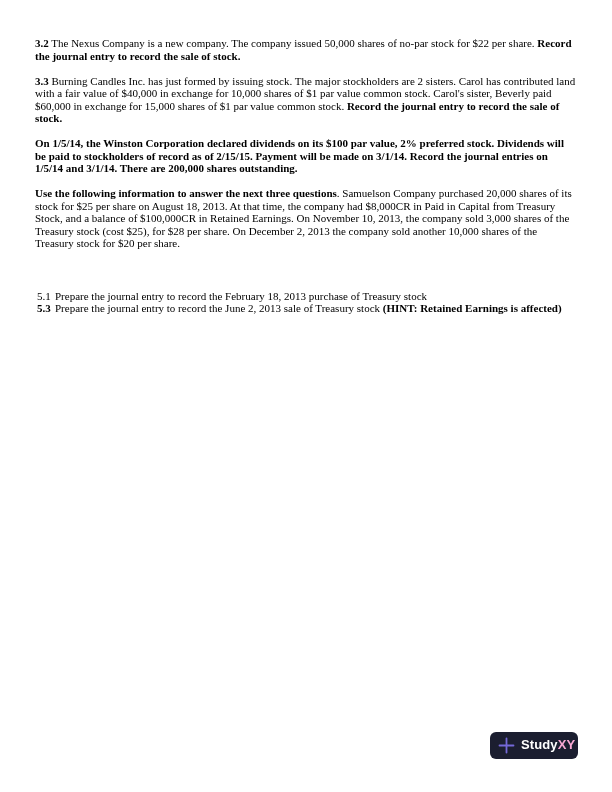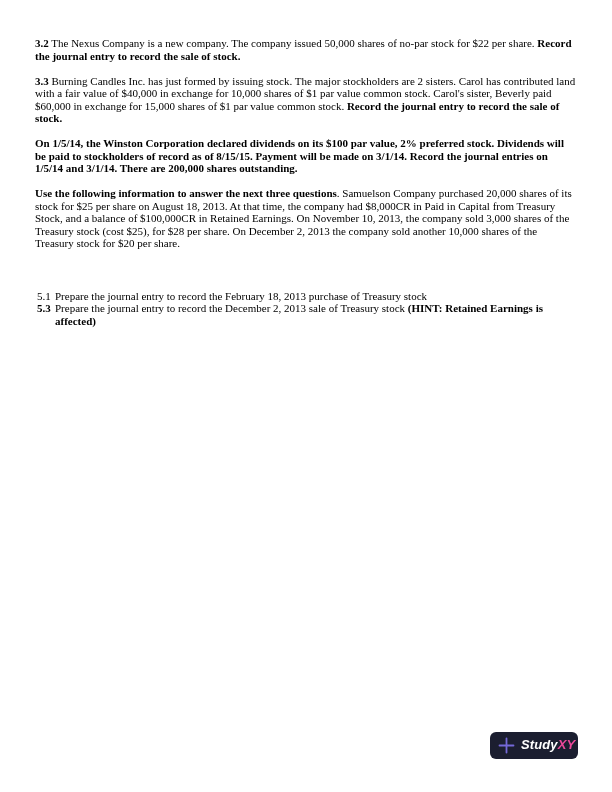--- a/index.html
+++ b/index.html
@@ -43,55 +43,55 @@
     font-family: "Liberation Sans", sans-serif;
     font-weight: bold;
     font-size: 13px;
     letter-spacing: 0.1px;
   }
   .logo-plus {
     display: flex;
     align-items: center;
     margin-right: 6px;
   }
-  .logo-text { display: flex; font-style: italic; }
+  .logo-text { display: flex; }
 </style>
 </head>
 <body>
 
 <div class="page">
   <div class="content">
 
     <p class="para"><span class="b">3.2</span><span> The Nexus Company is a new company. The company issued 50,000 shares of no-par stock for $22 per share. </span><span class="b">Record the journal entry to record the sale of stock.</span></p>
 
     <p class="para"><span class="b">3.3</span><span> Burning Candles Inc. has just formed by issuing stock. The major stockholders are 2 sisters. Carol has contributed land with a fair value of $40,000 in exchange for 10,000 shares of $1 par value common stock. Carol's sister, Beverly paid $60,000 in exchange for 15,000 shares of $1 par value common stock. </span><span class="b">Record the journal entry to record the sale of stock.</span></p>
 
 
-    <p class="para"><span class="b">On 1/5/14, the Winston Corporation declared dividends on its $100 par value, 2% preferred stock. Dividends will be paid to stockholders of record as of 8/15/15. Payment will be made on 3/1/14. Record the journal entries on 1/5/14 and 3/1/14. There are 200,000 shares outstanding.</span></p>
+    <p class="para"><span class="b">On 1/5/14, the Winston Corporation declared dividends on its $100 par value, 2% preferred stock. Dividends will be paid to stockholders of record as of 2/15/15. Payment will be made on 3/1/14. Record the journal entries on 1/5/14 and 3/1/14. There are 200,000 shares outstanding.</span></p>
 
 
     <p class="para"><span class="b">Use the following information to answer the next three questions</span><span>. Samuelson Company purchased 20,000 shares of its stock for $25 per share on August 18, 2013. At that time, the company had $8,000CR in Paid in Capital from Treasury Stock, and a balance of $100,000CR in Retained Earnings. On November 10, 2013, the company sold 3,000 shares of the Treasury stock (cost $25), for $28 per share. On December 2, 2013 the company sold another 10,000 shares of the Treasury stock for $20 per share.</span></p>
 
     <div class="qlist">
       <div class="qitem">
           <span class="qnum">5.1</span>
           <span class="qtext">Prepare the journal entry to record the February 18, 2013 purchase of Treasury stock</span>
         </div>
       <div class="qitem">
           <span class="qnum b">5.3</span>
-          <span class="qtext"><span>Prepare the journal entry to record the December 2, 2013 sale of Treasury stock </span><span class="b">(HINT: Retained Earnings is affected)</span></span>
+          <span class="qtext"><span>Prepare the journal entry to record the June 2, 2013 sale of Treasury stock </span><span class="b">(HINT: Retained Earnings is affected)</span></span>
         </div>
     </div>
 
   </div>
 
   <div class="logo-badge" style="background-color: rgb(27, 30, 48);">
     <span class="logo-plus" style="color: rgb(116, 104, 216);">
       <svg width="17" height="17" viewBox="0 0 17 17" aria-hidden="true">
         <path d="M8.5 1.5 V15.5 M1.5 8.5 H15.5" stroke="currentColor" stroke-width="1.8" stroke-linecap="round" fill="none"></path>
       </svg>
     </span>
     <span class="logo-text">
         <span style="color: rgb(255, 255, 255);">Study</span>
-        <span style="color: #ec4899;">XY</span>
+        <span style="color: #f9a8d4;">XY</span>
       </span>
   </div>
 </div>
 
 </body></html>

